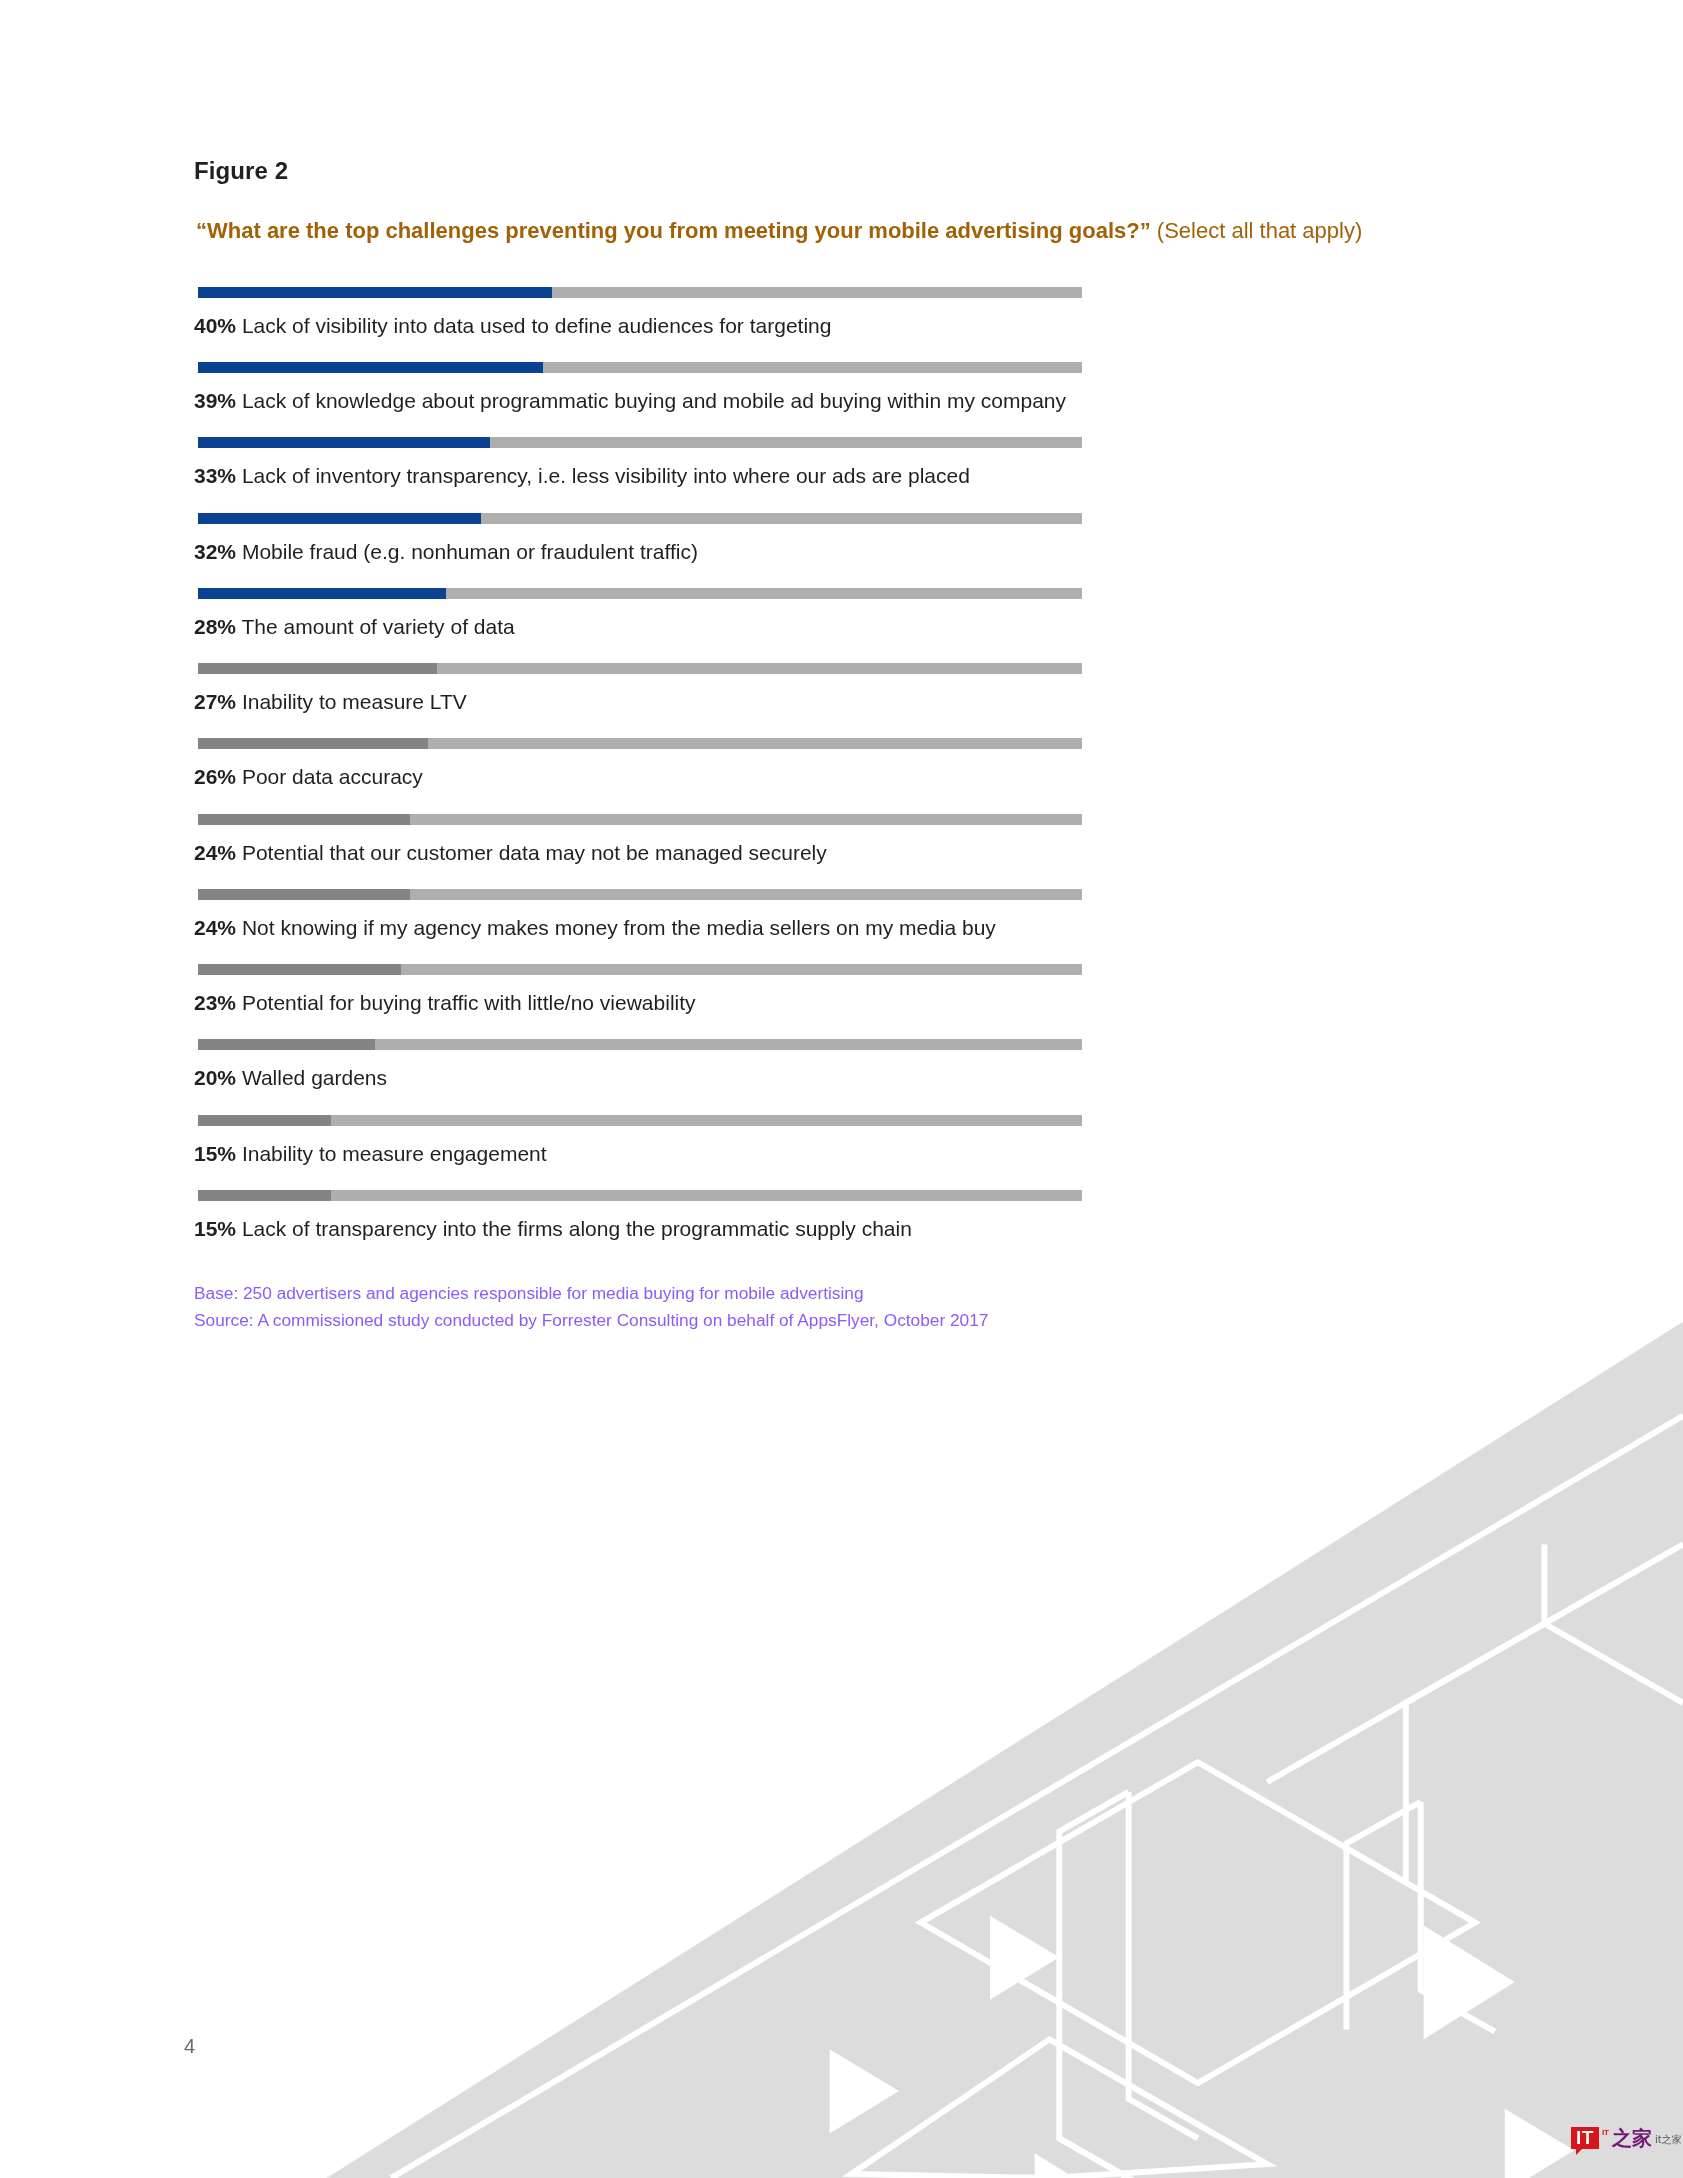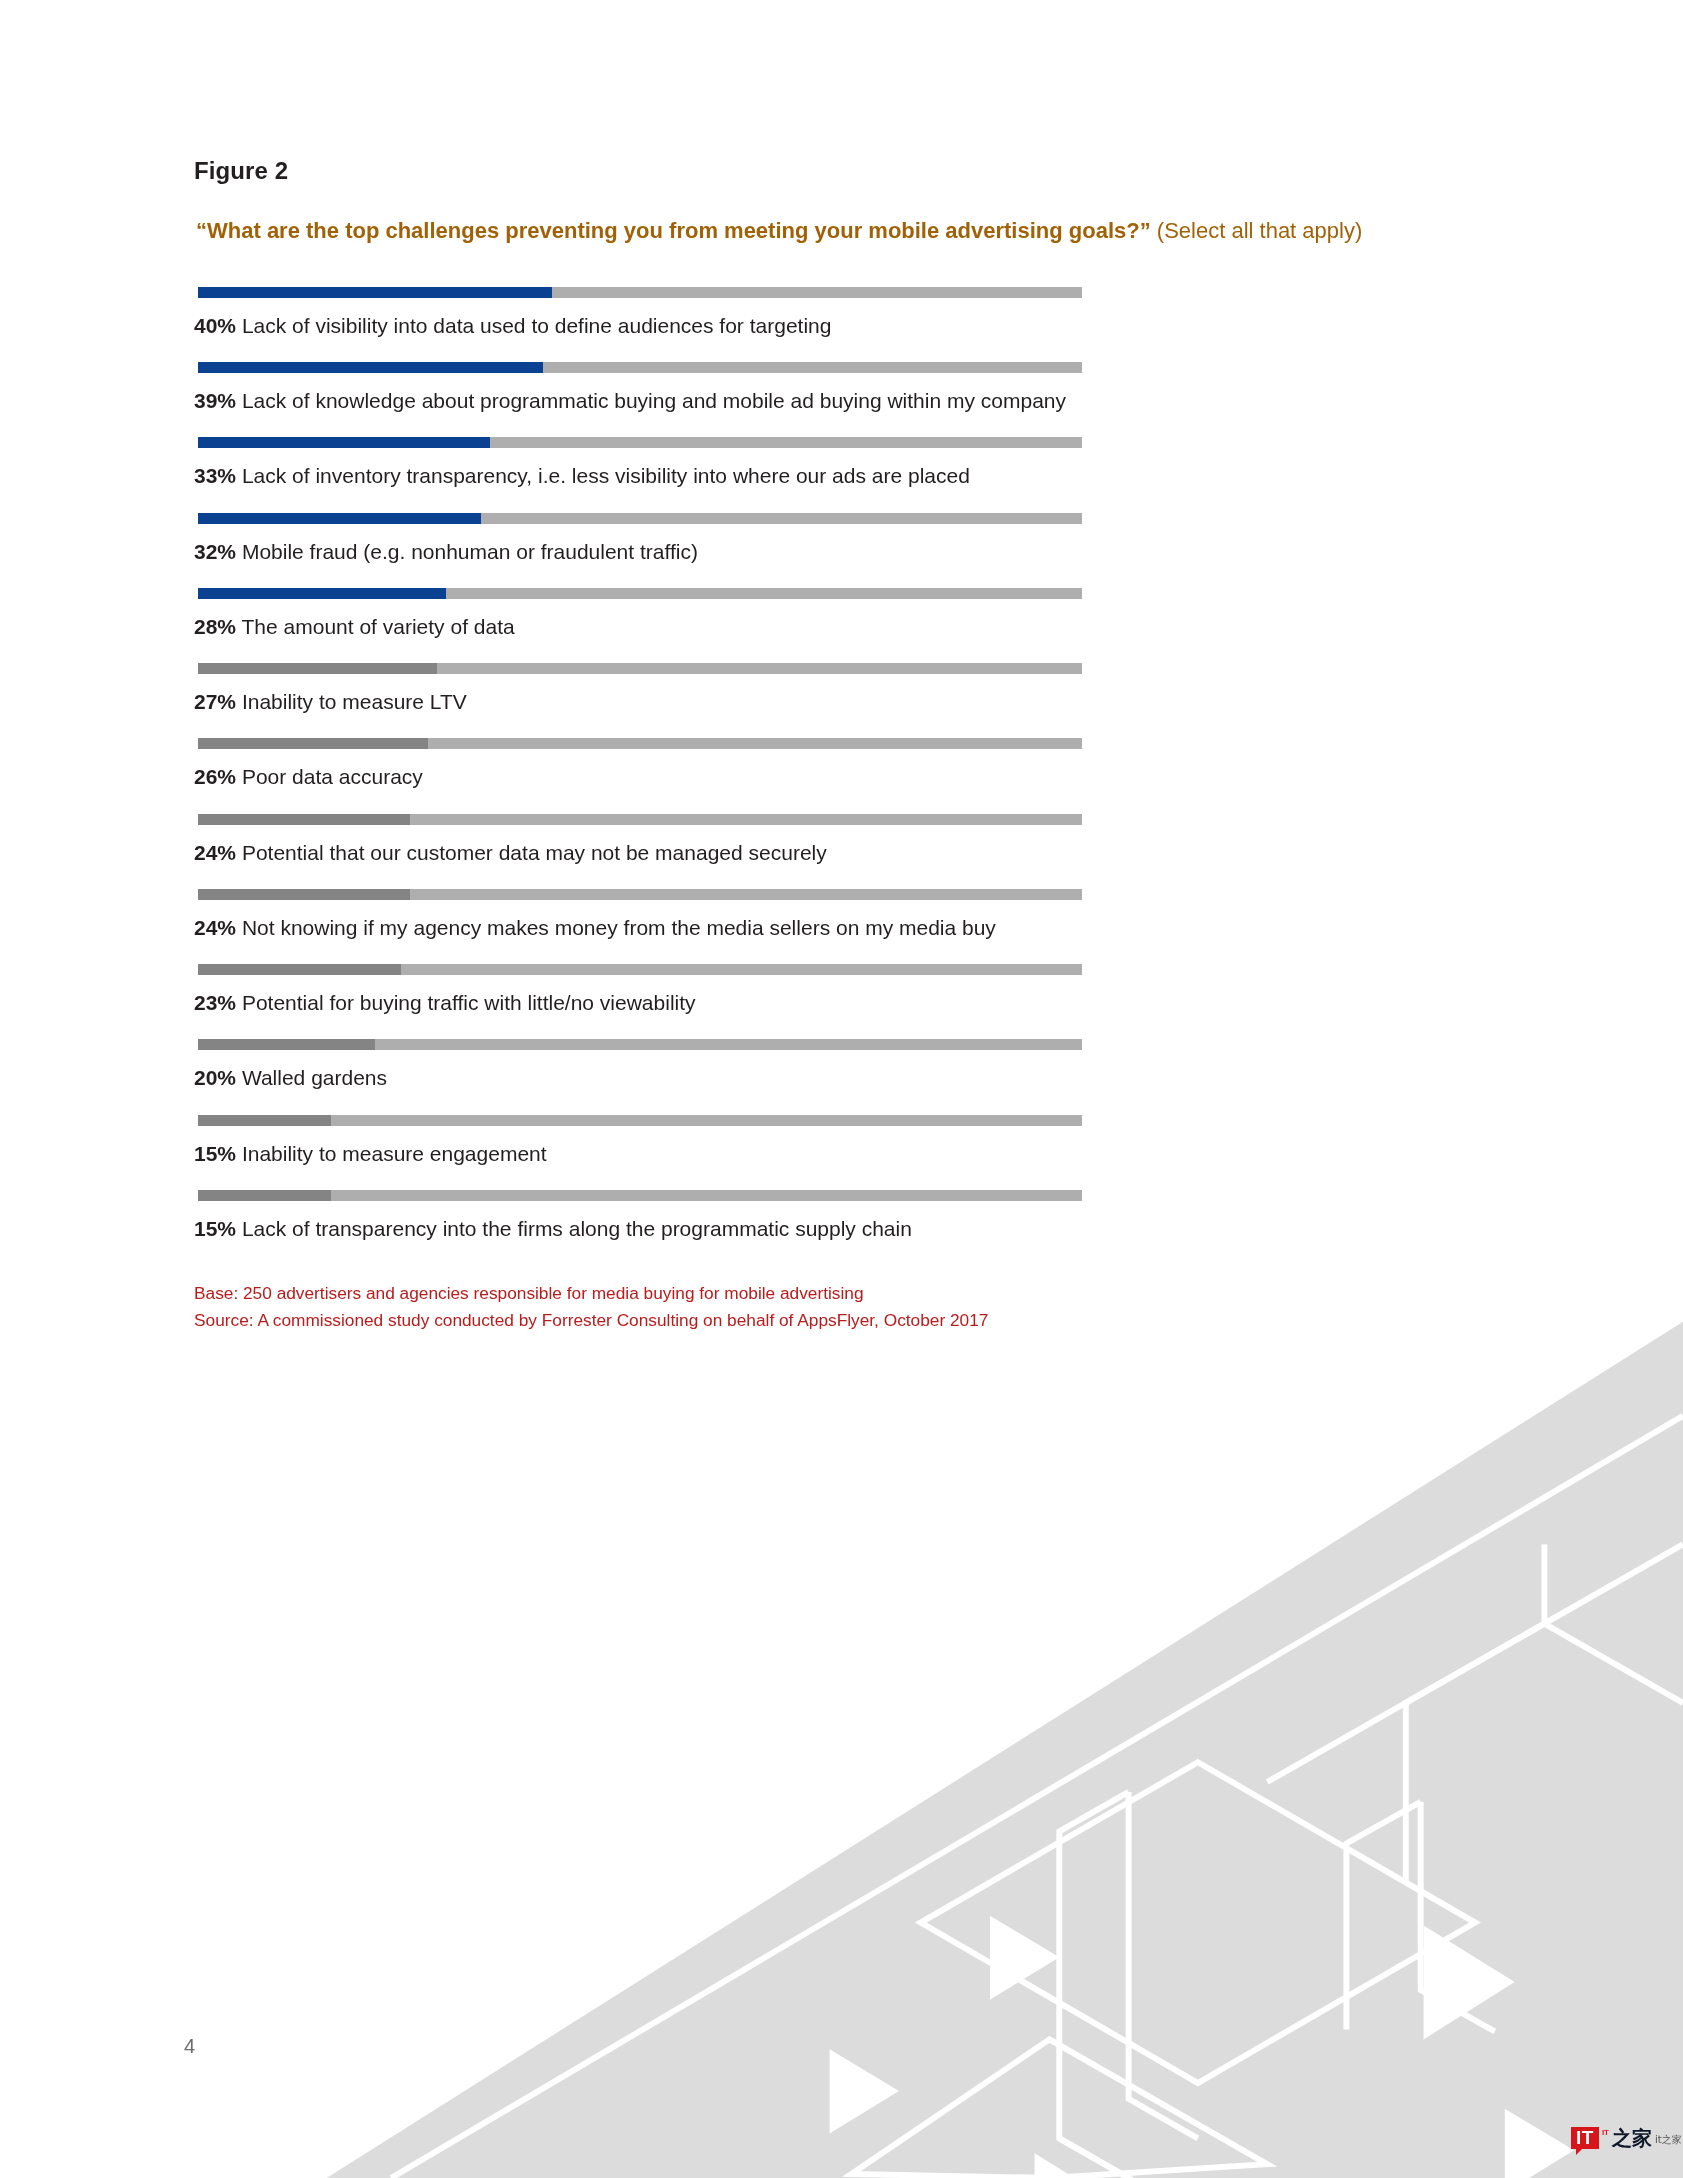--- a/index.html
+++ b/index.html
@@ -105,21 +105,21 @@
   }
   .bar-label .txt {
     font-weight: normal;
   }
 
   
   .footnotes {
     margin-top: 38px;
     font-size: 17.3px;
     line-height: 1.55;
-    color: #b91c1c;
+    color: #8b5cf6;
   }
   .footnotes div { white-space: nowrap; }
 
   
   #page-number {
     position: absolute;
     left: 184px;
     top: 2035px;
     font-size: 20px;
     color: #6b6b6b;
@@ -161,21 +161,21 @@
   #watermark .wm-sup {
     font-size: 8px;
     color: #d7161c;
     font-weight: bold;
     align-self: flex-start;
     margin-top: 1px;
   }
   #watermark .wm-cn {
     font-size: 20px;
     font-weight: bold;
-    color: #0f172a;
+    color: #701a75;
     font-family: "DejaVu Sans", sans-serif;
     line-height: 1;
   }
   #watermark .wm-tag {
     font-size: 10px;
     color: #555;
     font-family: "DejaVu Sans", sans-serif;
     align-self: flex-end;
     margin-bottom: 2px;
   }

